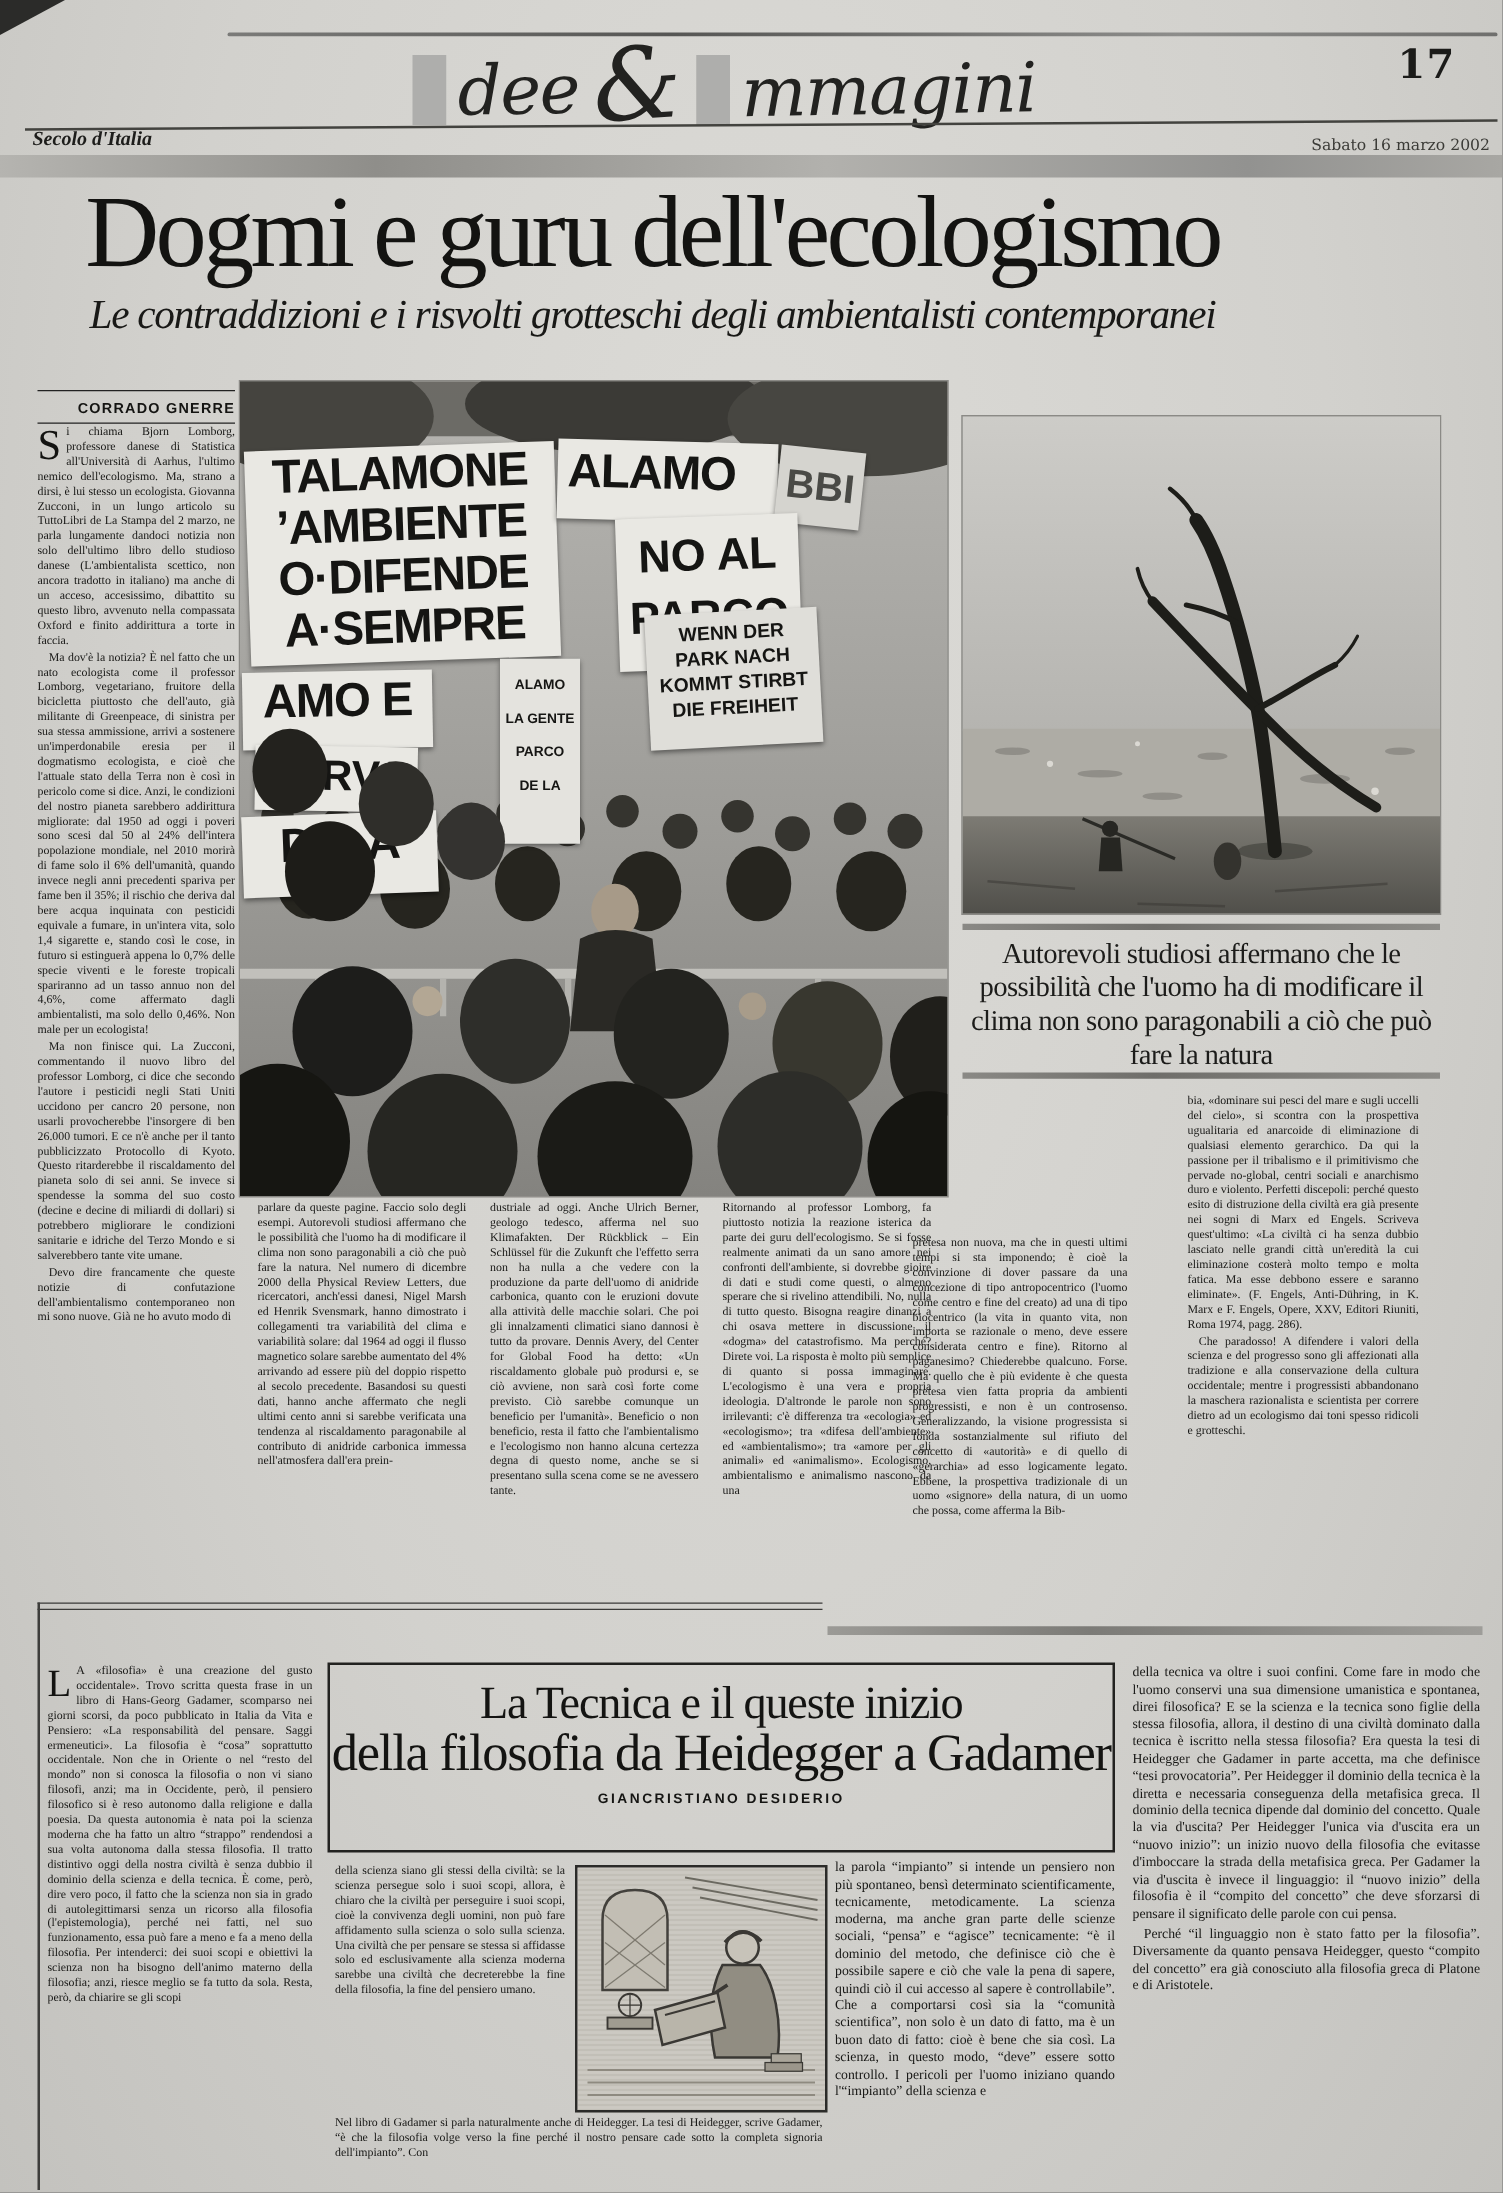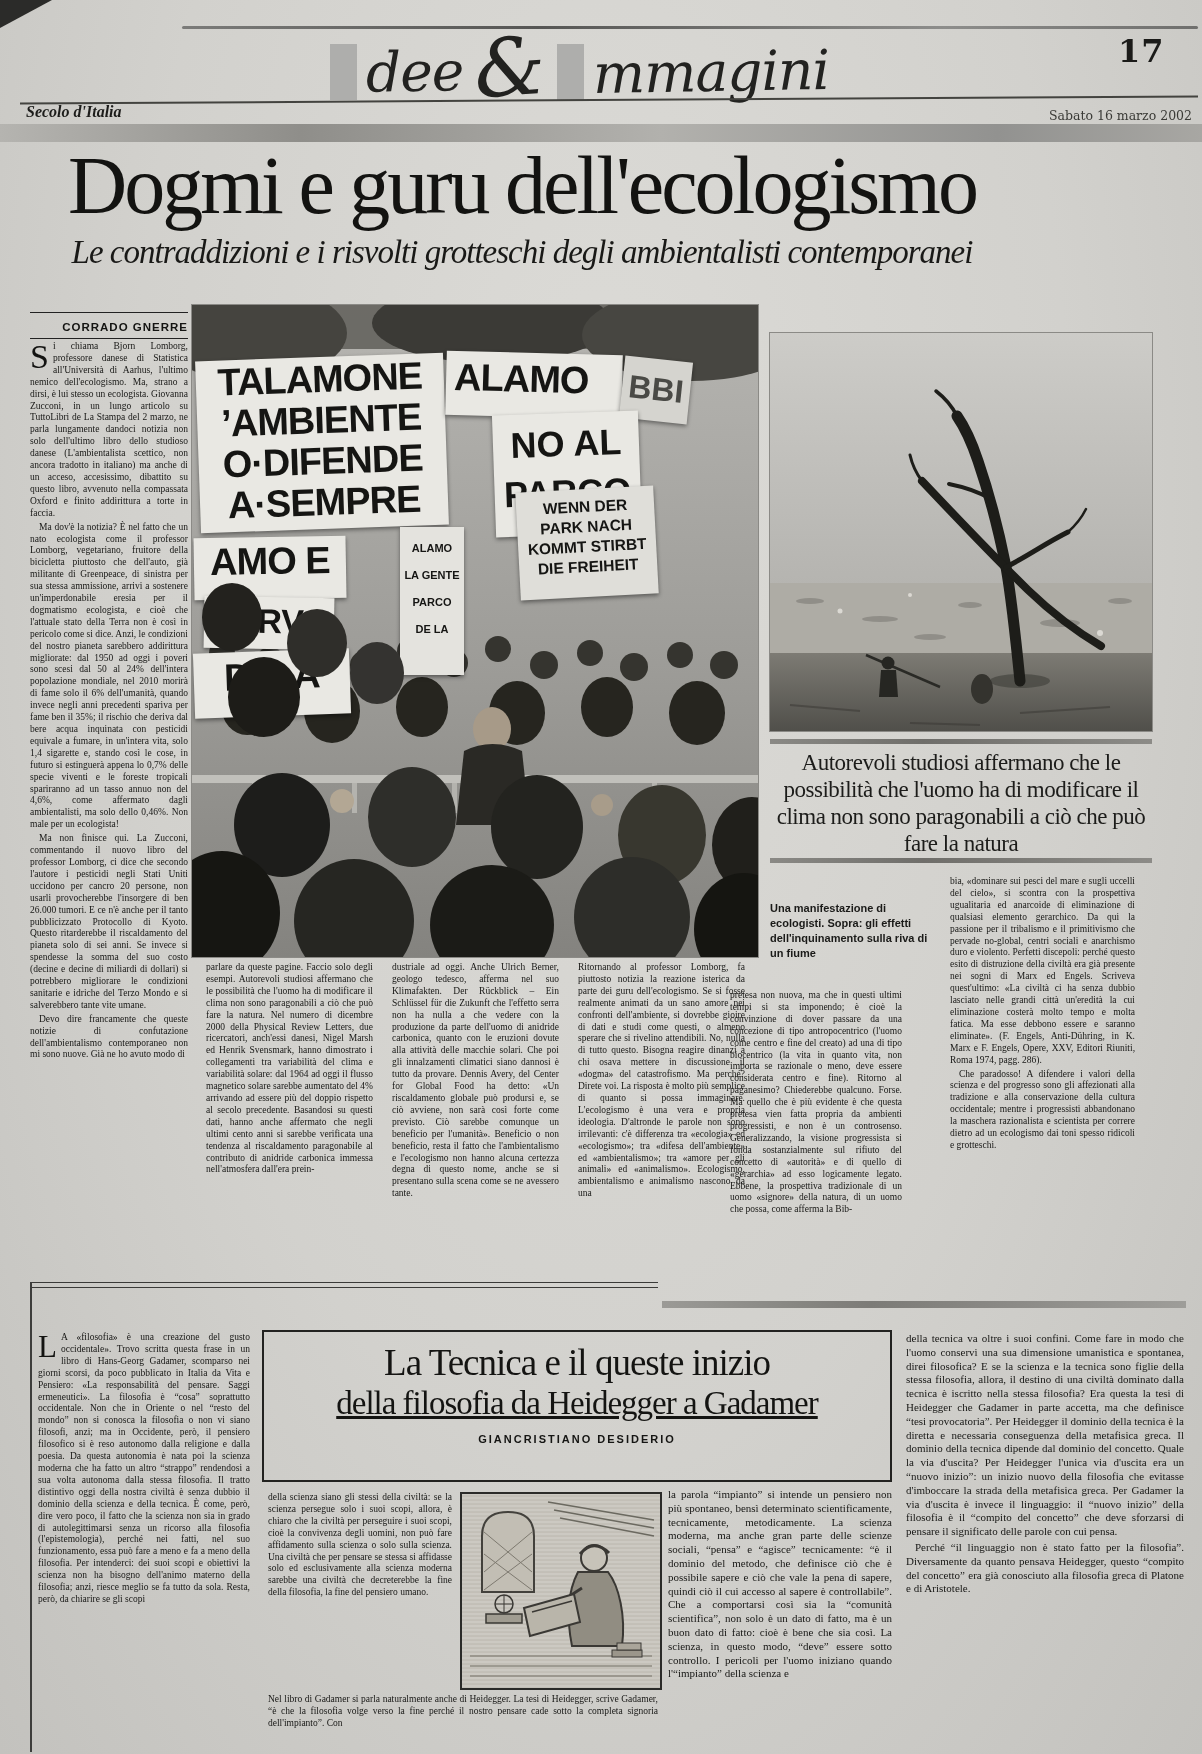--- a/index.html
+++ b/index.html
@@ -47,21 +47,21 @@
   .caption{font-family:"Liberation Sans", sans-serif;font-weight:bold;font-size:11px;line-height:15px;color:#1a1a18;}
   
   .vrule{width:1.5px;background:#3d3d3b;}
   .hrule1{height:1px;background:#3a3a38;}
   .bigbar{height:7px;background:linear-gradient(90deg,#9b9a96,#7c7b77 40%,#9e9d99);}
   .tab{background:#9c9b97;border:1px solid #6e6d69;text-align:center;}
   .tab-text{font-family:"Liberation Serif", serif;font-weight:bold;font-style:italic;font-size:24px;line-height:31px;
     letter-spacing:1px;color:#d8d7d3;text-shadow:-1px -1px 0 #5a5955,1px -1px 0 #5a5955,-1px 1px 0 #5a5955,1px 1px 0 #5a5955;}
   .headbox{border:2px solid #222220;text-align:center;background:transparent;}
   .bh1{font-size:37px;line-height:42px;letter-spacing:-1px;color:#141412;margin-top:10px;}
-  .bh2{font-size:33px;line-height:38px;letter-spacing:-1px;color:#141412;text-decoration:underline;}
+  .bh2{font-size:42px;line-height:38px;letter-spacing:-1px;color:#141412;}
   .bbyline{font-family:"Liberation Sans", sans-serif;font-weight:bold;font-size:11px;letter-spacing:2px;color:#151513;margin-top:11px;}
   .engrave{border:2px solid #2b2b29;background:#ccc9c2;overflow:hidden;}
 </style>
 </head>
 <body>
 
 <div id="page">
 
   <div class="abs corner-tl" style="left:0;top:0;"></div>
 
@@ -259,21 +259,20 @@
           <line x1="250" y1="380" x2="340" y2="374"></line>
           <line x1="140" y1="390" x2="210" y2="392"></line>
       </g>
     </svg>
   </div>
 
   <div class="abs grule" style="left:770px;top:739px;width:382px;"></div>
   <div class="abs pullquote" style="left:770px;top:749px;width:382px;">Autorevoli studiosi affermano che le possibilità che l'uomo ha di modificare il clima non sono paragonabili a ciò che può fare la natura</div>
   <div class="abs grule" style="left:770px;top:858px;width:382px;"></div>
 
-  <div class="abs caption" style="left:770px;top:901px;width:168px;">Una manifestazione di ecologisti. Sopra: gli effetti dell'inquinamento sulla riva di un fiume</div>
 
   <div class="abs bodycol" style="left:206px;top:962px;width:167px;height:302px;">
     <p class="pfirst">parlare da queste pagine. Faccio solo degli esempi. Autorevoli studiosi affermano che le possibilità che l'uomo ha di modificare il clima non sono paragonabili a ciò che può fare la natura. Nel numero di dicembre 2000 della Physical Review Letters, due ricercatori, anch'essi danesi, Nigel Marsh ed Henrik Svensmark, hanno dimostrato i collegamenti tra variabilità del clima e variabilità solare: dal 1964 ad oggi il flusso magnetico solare sarebbe aumentato del 4% arrivando ad essere più del doppio rispetto al secolo precedente. Basandosi su questi dati, hanno anche affermato che negli ultimi cento anni si sarebbe verificata una tendenza al riscaldamento paragonabile al contributo di anidride carbonica immessa nell'atmosfera dall'era prein-</p>
   </div>
   <div class="abs bodycol" style="left:392px;top:962px;width:167px;height:302px;">
     <p class="pfirst">dustriale ad oggi. Anche Ulrich Berner, geologo tedesco, afferma nel suo Klimafakten. Der Rückblick – Ein Schlüssel für die Zukunft che l'effetto serra non ha nulla a che vedere con la produzione da parte dell'uomo di anidride carbonica, quanto con le eruzioni dovute alla attività delle macchie solari. Che poi gli innalzamenti climatici siano dannosi è tutto da provare. Dennis Avery, del Center for Global Food ha detto: «Un riscaldamento globale può prodursi e, se ciò avviene, non sarà così forte come previsto. Ciò sarebbe comunque un beneficio per l'umanità». Beneficio o non beneficio, resta il fatto che l'ambientalismo e l'ecologismo non hanno alcuna certezza degna di questo nome, anche se si presentano sulla scena come se ne avessero tante.</p>
   </div>
   <div class="abs bodycol" style="left:578px;top:962px;width:167px;height:302px;">
     <p class="pfirst">Ritornando al professor Lomborg, fa piuttosto notizia la reazione isterica da parte dei guru dell'ecologismo. Se si fosse realmente animati da un sano amore nei confronti dell'ambiente, si dovrebbe gioire di dati e studi come questi, o almeno sperare che si rivelino attendibili. No, nulla di tutto questo. Bisogna reagire dinanzi a chi osava mettere in discussione il «dogma» del catastrofismo. Ma perché? Direte voi. La risposta è molto più semplice di quanto si possa immaginare. L'ecologismo è una vera e propria ideologia. D'altronde le parole non sono irrilevanti: c'è differenza tra «ecologia» ed «ecologismo»; tra «difesa dell'ambiente» ed «ambientalismo»; tra «amore per gli animali» ed «animalismo». Ecologismo, ambientalismo e animalismo nascono da una</p>
   </div>

